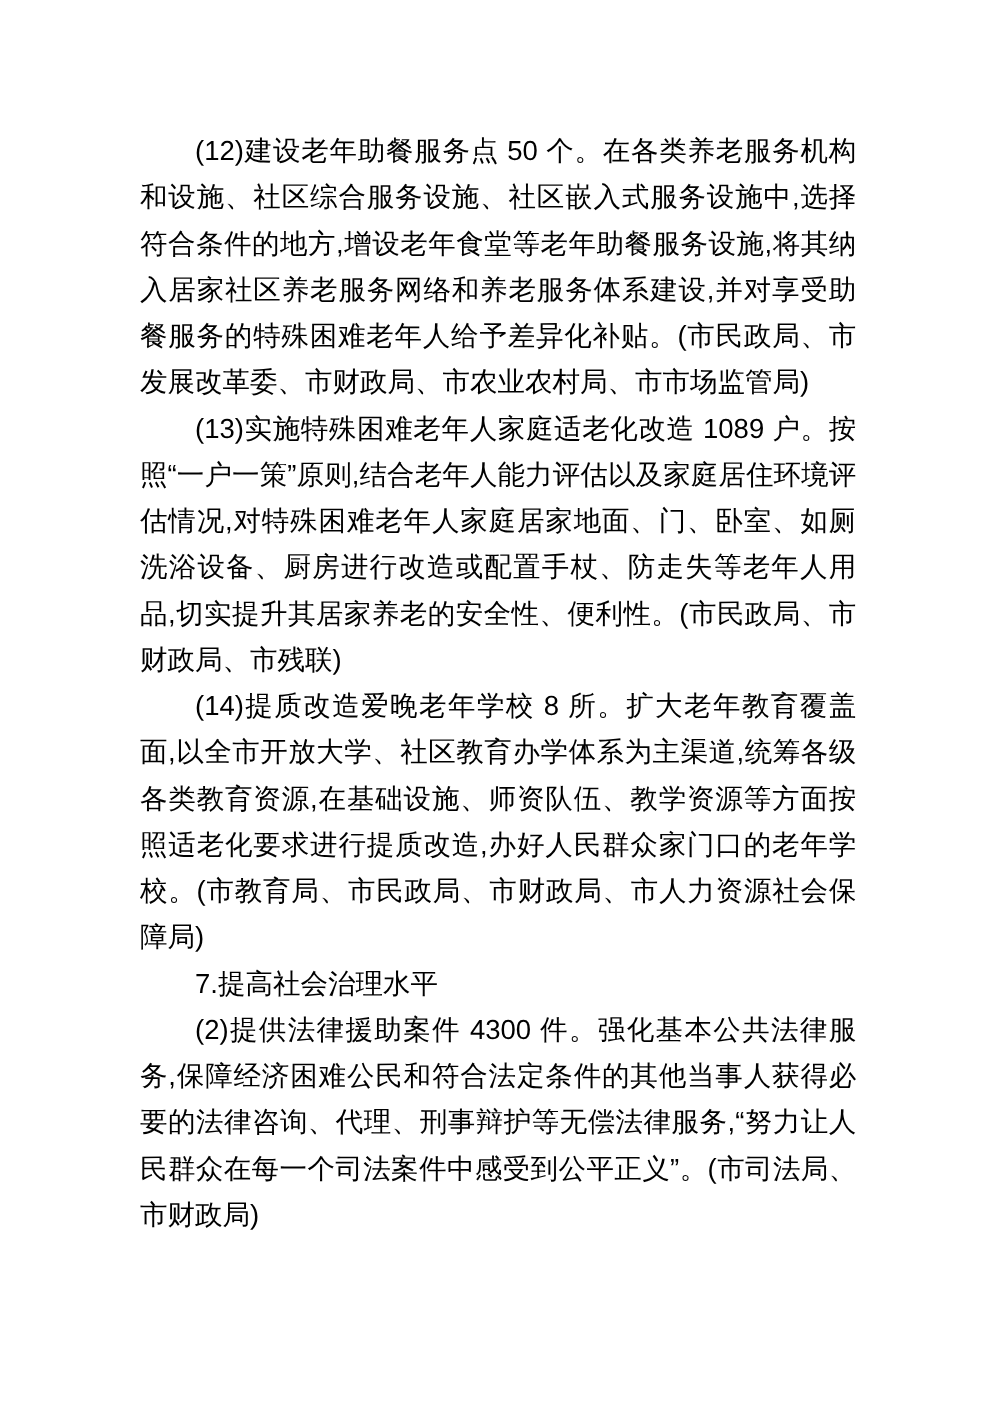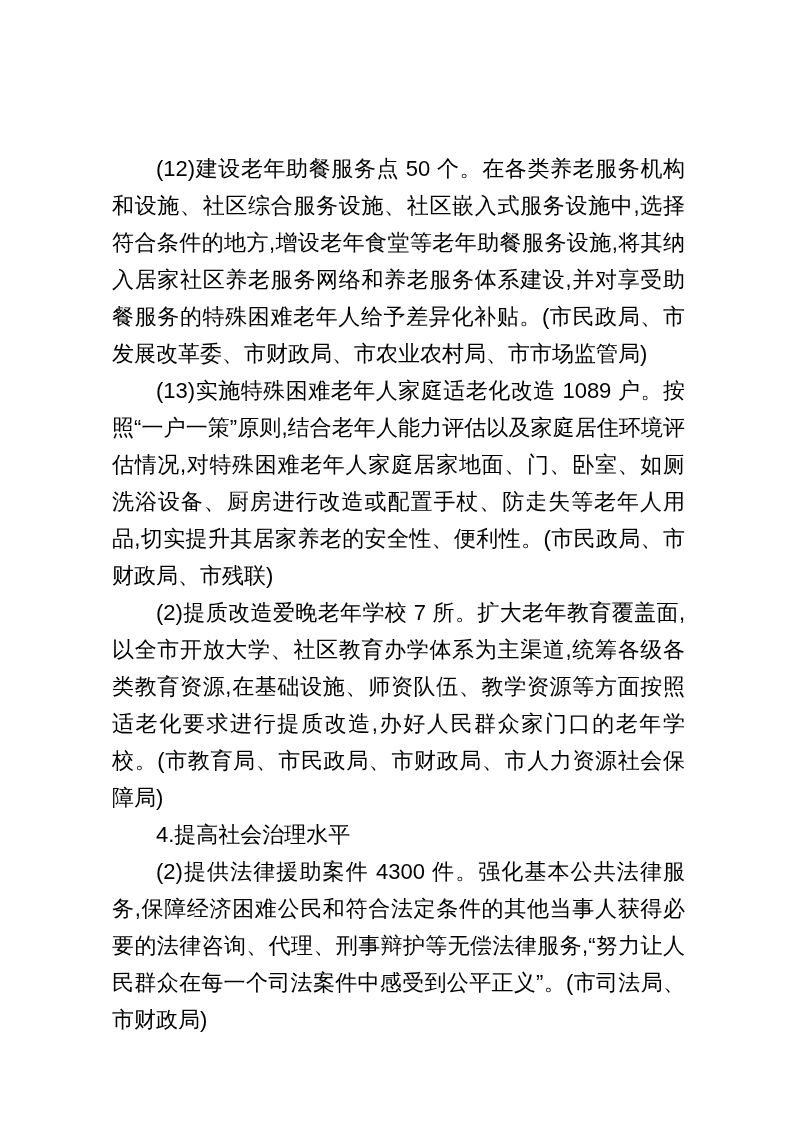--- a/index.html
+++ b/index.html
@@ -15,35 +15,34 @@
   .page {
     box-sizing: border-box;
     width: 793px;
     height: 822px;
     padding: 102px 108px 80px 112px;
     background: #ffffff;
     font-family: "Liberation Sans", sans-serif;
     font-size: 22px;
     line-height: 37px;
     color: #000000;
-    margin-top: 48px;
   }
   .para {
     margin: 0;
     text-indent: 2em;
     text-align: justify;
     text-justify: inter-ideograph;
     word-break: break-all;
   }
   .heading {
     text-align: left;
   }
 </style>
 </head>
 <body>
 
 <div class="page">
   <p class="para">(12)建设老年助餐服务点 50 个。在各类养老服务机构和设施、社区综合服务设施、社区嵌入式服务设施中,选择符合条件的地方,增设老年食堂等老年助餐服务设施,将其纳入居家社区养老服务网络和养老服务体系建设,并对享受助餐服务的特殊困难老年人给予差异化补贴。(市民政局、市发展改革委、市财政局、市农业农村局、市市场监管局)</p>
   <p class="para">(13)实施特殊困难老年人家庭适老化改造 1089 户。按照“一户一策”原则,结合老年人能力评估以及家庭居住环境评估情况,对特殊困难老年人家庭居家地面、门、卧室、如厕洗浴设备、厨房进行改造或配置手杖、防走失等老年人用品,切实提升其居家养老的安全性、便利性。(市民政局、市财政局、市残联)</p>
-  <p class="para">(2)提质改造爱晚老年学校 7 所。扩大老年教育覆盖面,以全市开放大学、社区教育办学体系为主渠道,统筹各级各类教育资源,在基础设施、师资队伍、教学资源等方面按照适老化要求进行提质改造,办好人民群众家门口的老年学校。(市教育局、市民政局、市财政局、市人力资源社会保障局)</p>
-  <p class="para heading">4.提高社会治理水平</p>
+  <p class="para">(14)提质改造爱晚老年学校 8 所。扩大老年教育覆盖面,以全市开放大学、社区教育办学体系为主渠道,统筹各级各类教育资源,在基础设施、师资队伍、教学资源等方面按照适老化要求进行提质改造,办好人民群众家门口的老年学校。(市教育局、市民政局、市财政局、市人力资源社会保障局)</p>
+  <p class="para heading">7.提高社会治理水平</p>
   <p class="para">(2)提供法律援助案件 4300 件。强化基本公共法律服务,保障经济困难公民和符合法定条件的其他当事人获得必要的法律咨询、代理、刑事辩护等无偿法律服务,“努力让人民群众在每一个司法案件中感受到公平正义”。(市司法局、市财政局)</p>
 </div>
 
 </body></html>

